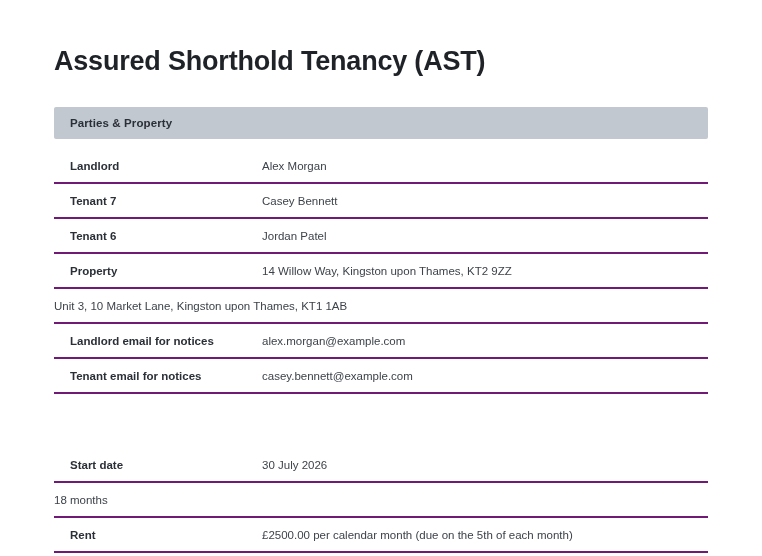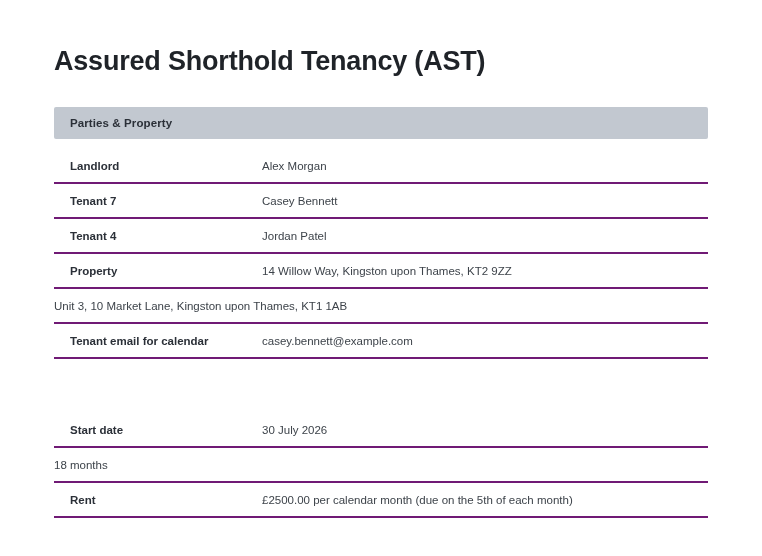--- a/index.html
+++ b/index.html
@@ -83,32 +83,36 @@
     <div class="rows">
       <div class="row">
         <div class="row-label">Landlord</div>
         <div class="row-value">Alex Morgan</div>
       </div>
       <div class="row">
         <div class="row-label">Tenant 7</div>
         <div class="row-value">Casey Bennett</div>
       </div>
       <div class="row">
-        <div class="row-label">Tenant 4</div>
+        <div class="row-label">Tenant 6</div>
         <div class="row-value">Jordan Patel</div>
       </div>
       <div class="row">
         <div class="row-label">Property</div>
         <div class="row-value">14 Willow Way, Kingston upon Thames, KT2 9ZZ</div>
       </div>
       <div class="row">
         <div class="row-value">Unit 3, 10 Market Lane, Kingston upon Thames, KT1 1AB</div>
       </div>
       <div class="row">
-        <div class="row-label">Tenant email for calendar</div>
+        <div class="row-label">Landlord email for notices</div>
+        <div class="row-value">alex.morgan@example.com</div>
+      </div>
+      <div class="row">
+        <div class="row-label">Tenant email for notices</div>
         <div class="row-value">casey.bennett@example.com</div>
       </div>
     </div>
   </div>
 
   <div class="spacer"></div>
 
   <div class="section">
     <div class="rows">
       <div class="row">

